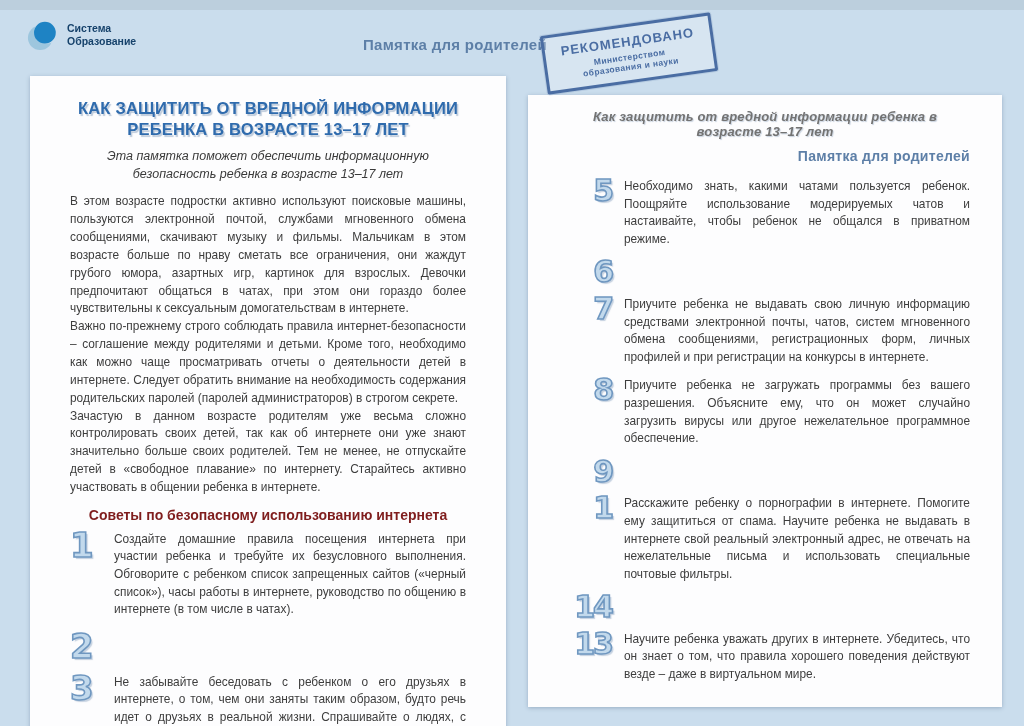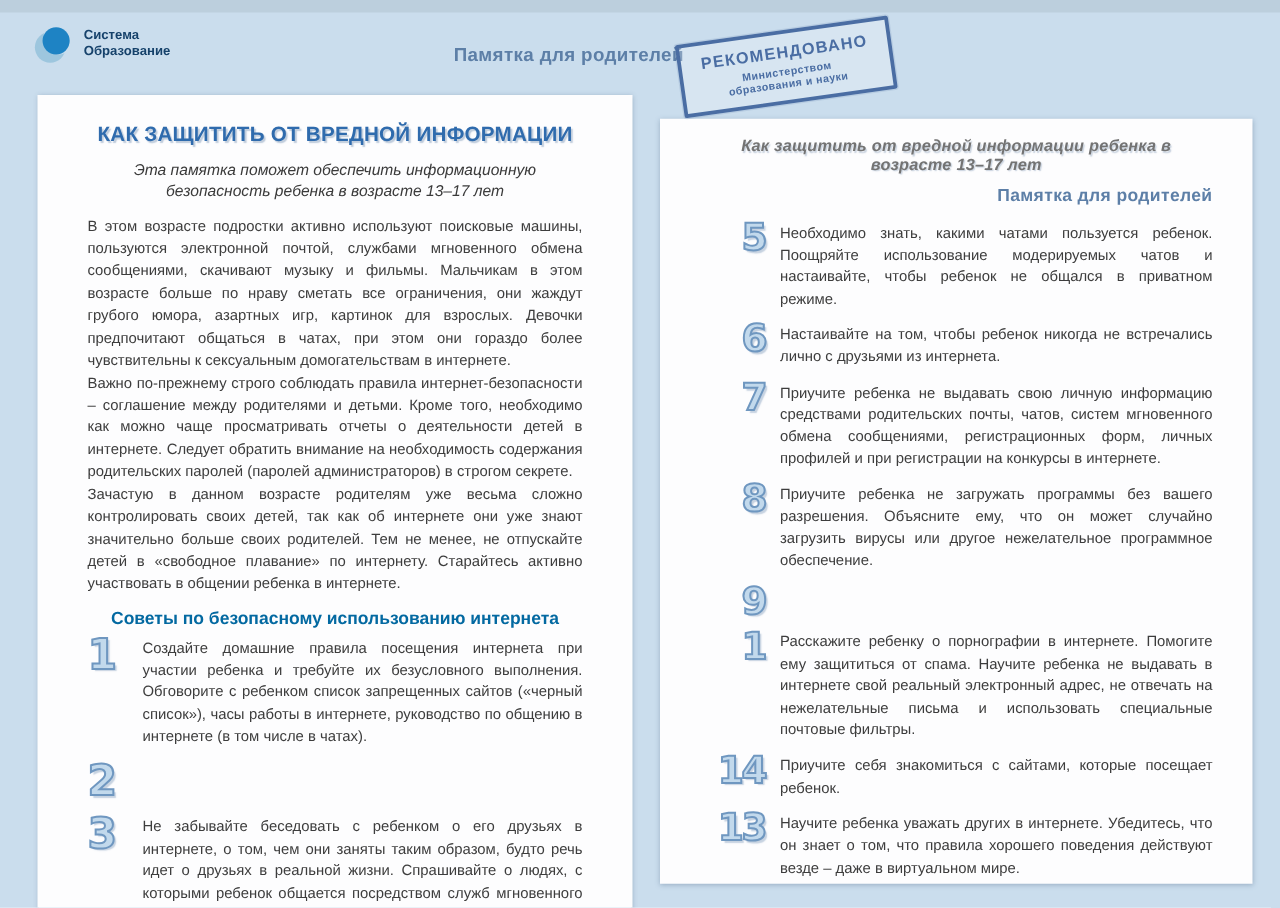--- a/index.html
+++ b/index.html
@@ -58,21 +58,21 @@
     margin-top:9px; text-align:center; font-style:italic;
     font-size:12.5px; line-height:1.4; color:#3a3a3a;
   }
   .lp-body { margin-top:10px; }
   .para {
     font-size:11.9px; line-height:1.5; color:#3d3d3d;
     text-align:justify;
   }
   .section-title {
     margin:10px 0 8px; text-align:center;
-    color:#0369a1; font-weight:bold; font-size:14px;
+    color:#7f1d1d; font-weight:bold; font-size:14px;
   }
 
   
   .items { display:flex; flex-direction:column; }
   .page-left  .items { gap:13px; }
   .page-right .items { gap:11px; }
   .item { display:flex; align-items:flex-start; }
   .num {
     flex:0 0 auto; font-weight:bold; font-family:"DejaVu Sans", sans-serif;
     color:#c2d9ec; line-height:.85;
@@ -117,20 +117,21 @@
 
   <div class="stamp">
     <div class="stamp-l1">РЕКОМЕНДОВАНО</div>
     <div class="stamp-l2">Министерством</div>
     <div class="stamp-l3">образования и науки</div>
   </div>
 
   <div class="page page-left">
     <div class="lp-title">
       <div>КАК  ЗАЩИТИТЬ ОТ ВРЕДНОЙ ИНФОРМАЦИИ</div>
+      <div>РЕБЕНКА В ВОЗРАСТЕ 13–17 ЛЕТ</div>
     </div>
     <div class="lp-subtitle">Эта памятка поможет обеспечить информационную безопасность ребенка в возрасте 13–17 лет</div>
 
     <div class="lp-body">
       <p class="para">В этом возрасте подростки активно используют поисковые машины, пользуются электронной почтой, службами мгновенного обмена сообщениями, скачивают музыку и фильмы. Мальчикам в этом возрасте больше по нраву сметать все ограничения, они жаждут грубого юмора, азартных игр, картинок для взрослых. Девочки предпочитают общаться в чатах, при этом они гораздо более чувствительны к сексуальным домогательствам в интернете.</p>
       <p class="para">Важно по-прежнему строго соблюдать правила интернет-безопасности – соглашение между родителями и детьми. Кроме того, необходимо как можно чаще просматривать отчеты о деятельности детей в интернете. Следует обратить внимание на необходимость содержания родительских паролей (паролей администраторов) в строгом секрете.</p>
       <p class="para">Зачастую в данном возрасте родителям уже весьма сложно контролировать своих детей, так как об интернете они уже знают значительно больше своих родителей. Тем не менее, не отпускайте детей в «свободное плавание» по интернету. Старайтесь активно участвовать в общении ребенка в интернете.</p>
     </div>
 
     <div class="section-title">Советы по безопасному использованию интернета</div>
@@ -155,40 +156,38 @@
     <div class="rp-title">Как защитить от вредной информации ребенка в возрасте 13–17 лет</div>
     <div class="rp-subtitle">Памятка для  родителей</div>
 
     <div class="items">
       <div class="item">
         <span class="num">5</span>
         <p class="itext">Необходимо знать, какими чатами пользуется ребенок. Поощряйте использование модерируемых чатов и настаивайте, чтобы ребенок не общался в приватном режиме.</p>
       </div>
       <div class="item">
         <span class="num">6</span>
-        <p class="itext">Настаивайте на том, чтобы ребенок никогда не встречались лично с друзьями из интернета.</p>
       </div>
       <div class="item">
         <span class="num">7</span>
-        <p class="itext">Приучите ребенка не выдавать свою личную информацию средствами родительских почты, чатов, систем мгновенного обмена сообщениями, регистрационных форм, личных профилей и при регистрации на конкурсы в интернете.</p>
+        <p class="itext">Приучите ребенка не выдавать свою личную информацию средствами электронной почты, чатов, систем мгновенного обмена сообщениями, регистрационных форм, личных профилей и при регистрации на конкурсы в интернете.</p>
       </div>
       <div class="item">
         <span class="num">8</span>
         <p class="itext">Приучите ребенка не загружать программы без вашего разрешения. Объясните ему, что он может случайно загрузить вирусы или другое нежелательное программное обеспечение.</p>
       </div>
       <div class="item">
         <span class="num">9</span>
       </div>
       <div class="item">
         <span class="num">1</span>
         <p class="itext">Расскажите ребенку о порнографии в интернете. Помогите ему защититься от спама. Научите ребенка не выдавать в интернете свой реальный электронный адрес, не отвечать на нежелательные письма и использовать специальные почтовые фильтры.</p>
       </div>
       <div class="item">
         <span class="num">14</span>
-        <p class="itext">Приучите себя знакомиться с сайтами, которые посещает ребенок.</p>
       </div>
       <div class="item">
         <span class="num">13</span>
         <p class="itext">Научите ребенка уважать других в интернете. Убедитесь, что он знает о том, что правила хорошего поведения действуют везде – даже в виртуальном мире.</p>
       </div>
 
     </div>
   </div>
 
 </div>

